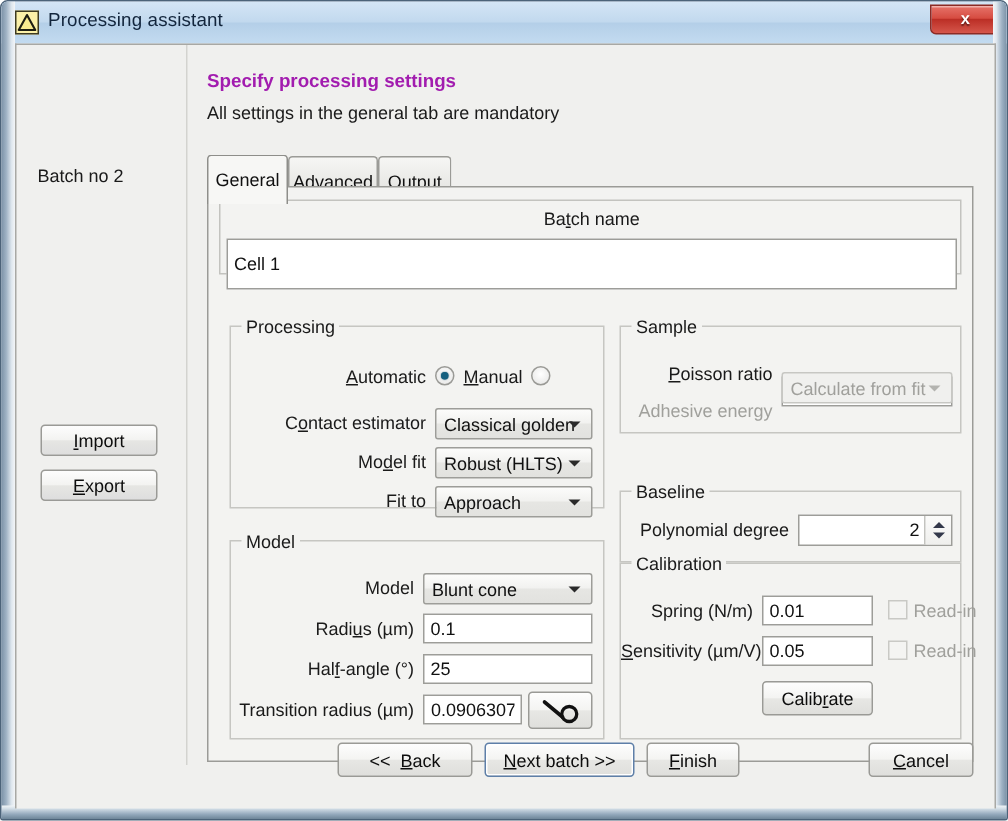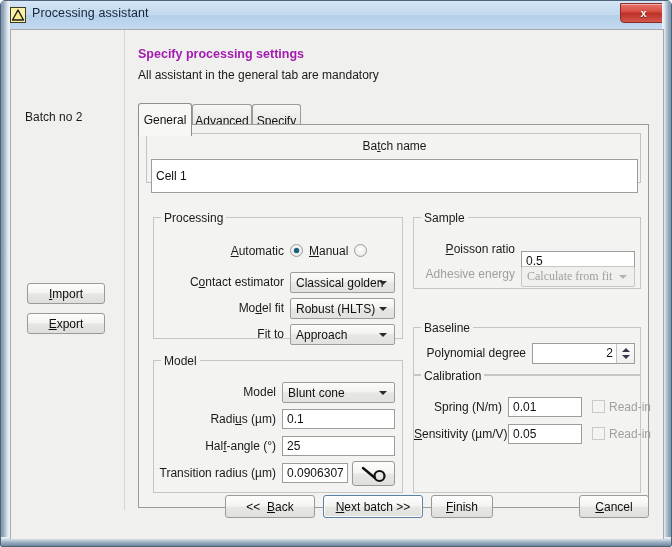--- a/index.html
+++ b/index.html
@@ -419,34 +419,34 @@
 
   <div class="frame-left"></div>
   <div class="frame-right"></div>
   <div class="frame-bottom"></div>
 
   <div class="client">
 
     <div class="sidebar-divider"></div>
 
     <div class="hdr-title">Specify processing settings</div>
-    <div class="hdr-sub">All assistant in the general tab are mandatory</div>
+    <div class="hdr-sub">All settings in the general tab are mandatory</div>
 
     <div class="batch-no">Batch no 2</div>
     <div class="side-btn" id="btn-import">
         <span><u>I</u>mport</span>
       </div>
     <div class="side-btn" id="btn-export">
         <span><u>E</u>xport</span>
       </div>
 
     <div class="tabstrip">
       <div class="tab active" id="tab-general">General</div>
       <div class="tab" id="tab-advanced">Advanced</div>
-      <div class="tab" id="tab-output">Specify</div>
+      <div class="tab" id="tab-output">Output</div>
     </div>
 
     <div class="tabpanel">
 
       <div class="batchname-box">
         <div class="batchname-label">Ba<u>t</u>ch name</div>
         <input class="batchname-input" type="text" value="Cell 1" style="">
       </div>
 
       <div class="group" id="grp-processing">
@@ -501,21 +501,21 @@
         </div>
       </div>
 
       <div class="group" id="grp-sample">
         <div class="group-title">Sample</div>
 
         <div class="lbl" style="left:6px; top:24px; width:95px;"><u>P</u>oisson ratio</div>
         <input class="tinput" style="left: 107px; top: 21px; width: 114px; margin-top: 12px;" type="text" value="0.5">
 
         <div class="lbl dim" style="left:6px; top:49px; width:95px;">Adhesive energy</div>
-        <div class="combo dim" style="left:107px; top:48px; width:114px;font-family:Liberation Serif, serif;">
+        <div class="combo dim" style="left:107px; top:30px; width:114px;">
           <span class="ctext">Calculate from fit</span>
           <span class="carrow"></span>
         </div>
       </div>
 
       <div class="group" id="grp-baseline">
         <div class="group-title">Baseline</div>
 
         <div class="lbl" style="left:2px; top:18px; width:110px;">Polynomial degree</div>
         <div class="spin-wrap" style="left:118px; top:15px; width:103px;">
@@ -533,20 +533,23 @@
         <div class="lbl" style="left:2px; top:24px; width:86px;">Sprin<u>g</u> (N/m)</div>
         <input class="tinput" style="left: 94px; top: 21px; width: 74px;" type="text" value="0.01">
         <div class="cbox" style="left:178px; top:24px;"></div>
         <div class="lbl dim" style="left:195px; top:24px; width:52px; text-align:left;">Read-in</div>
 
         <div class="lbl" style="left:0px; top:51px; width:88px;"><u>S</u>ensitivity (µm/V)</div>
         <input class="tinput" style="left: 94px; top: 48px; width: 74px;" type="text" value="0.05">
         <div class="cbox" style="left:178px; top:51px;"></div>
         <div class="lbl dim" style="left:195px; top:51px; width:52px; text-align:left;">Read-in</div>
 
+        <div class="btn" style="left:94px; top:78px; width:74px;">
+          <span>Calib<u>r</u>ate</span>
+        </div>
       </div>
 
     </div>
 
     <div class="btn" style="left:214px; top:465px; width:90px;">
       <span>&lt;&lt;&nbsp; <u>B</u>ack</span>
     </div>
     <div class="btn default" style="left:312px; top:465px; width:100px;">
       <span><u>N</u>ext batch &gt;&gt;</span>
     </div>

